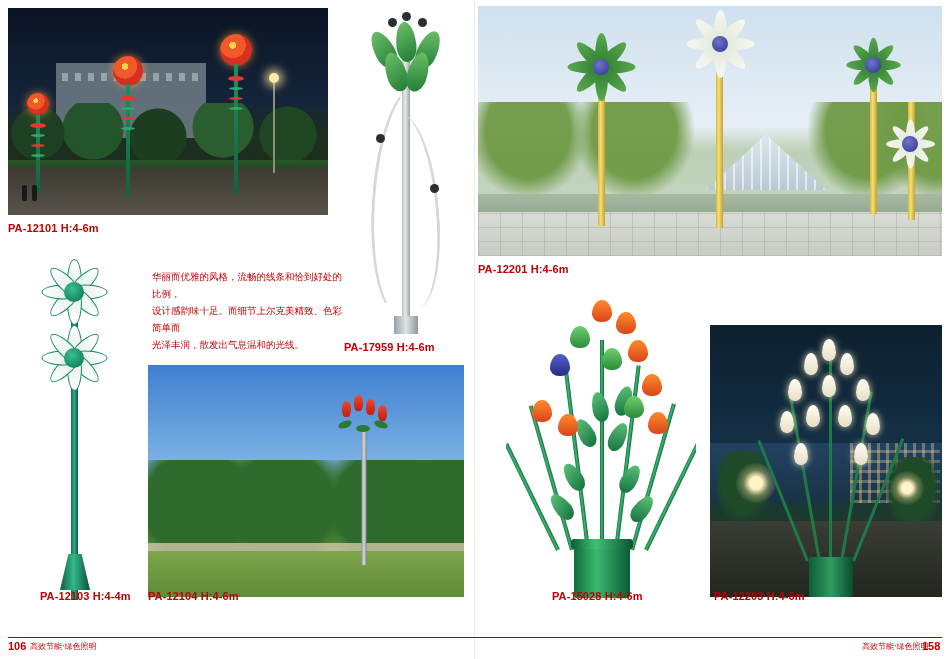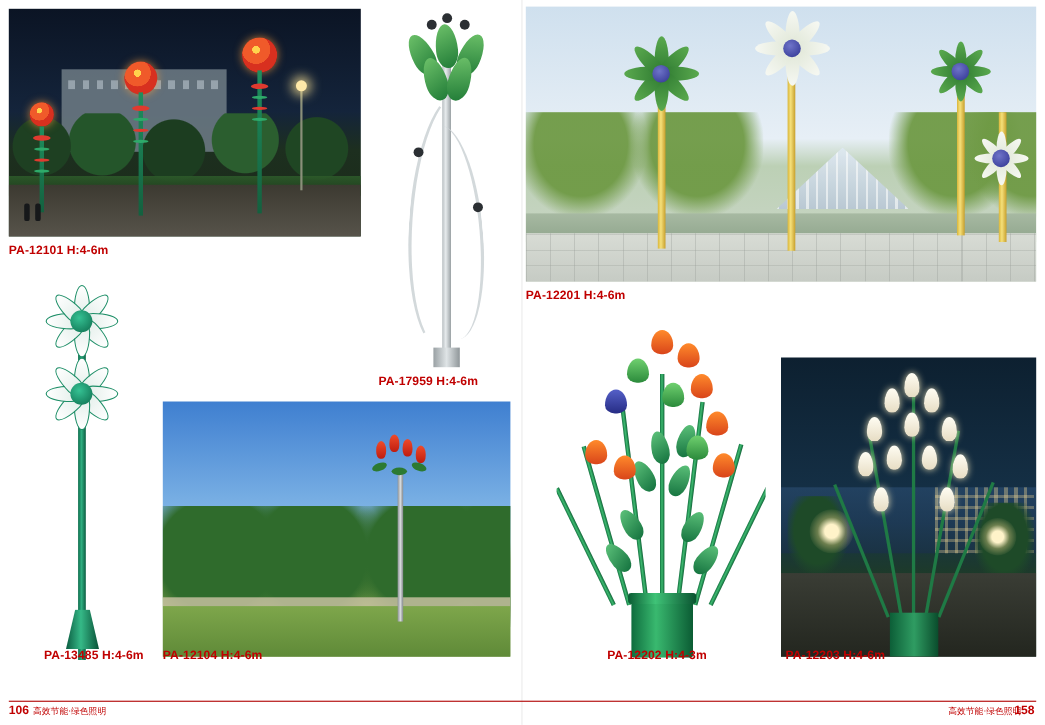--- a/index.html
+++ b/index.html
@@ -401,20 +401,25 @@
     <div class="lamp101 lamp-c">
       <div class="ball"></div>
       <div class="pole"></div>
       <div class="ring"></div>
     </div>
     <div class="person" style="left:14px;"></div>
     <div class="person" style="left:24px;"></div>
   </div>
   <div class="caption" style="left:8px; top:222px;">PA-12101  H:4-6m</div>
 
+  <div class="para" style="left:152px; top:268px;">
+    <div>华丽而优雅的风格，流畅的线条和恰到好处的比例，</div>
+    <div>设计感韵味十足。而细节上尔克美精致、色彩简单而</div>
+    <div>光泽丰润，散发出气息温和的光线。</div>
+  </div>
 
   <div class="photo" id="photo-12102">
     <div class="stem"></div>
     <div class="vine"></div>
     <div class="vine2"></div>
     <div class="leaf" style="left:22px; top:26px; transform:rotate(-28deg);"></div>
     <div class="leaf" style="left:44px; top:18px; transform:rotate(-6deg);"></div>
     <div class="leaf" style="left:66px; top:26px; transform:rotate(24deg);"></div>
     <div class="leaf" style="left:34px; top:48px; transform:rotate(-18deg);"></div>
     <div class="leaf" style="left:56px; top:48px; transform:rotate(16deg);"></div>
@@ -509,21 +514,21 @@
       <div class="petal" style="transform:rotate(45deg);"></div>
       <div class="petal" style="transform:rotate(90deg);"></div>
       <div class="petal" style="transform:rotate(135deg);"></div>
       <div class="petal" style="transform:rotate(180deg);"></div>
       <div class="petal" style="transform:rotate(225deg);"></div>
       <div class="petal" style="transform:rotate(270deg);"></div>
       <div class="petal" style="transform:rotate(315deg);"></div>
       <div class="center"></div>
     </div>
   </div>
-  <div class="caption" style="left:40px; top:590px;">PA-13485  H:4-6m</div>
+  <div class="caption" style="left:40px; top:590px;">PA-12103  H:4-4m</div>
 
   <div class="photo" id="photo-12104">
     <div class="bush" style="left:-20px; width:140px;"></div>
     <div class="bush" style="left:70px; width:130px;"></div>
     <div class="bush" style="left:170px; width:140px;"></div>
     <div class="bush" style="left:250px; width:110px;"></div>
     <div class="path"></div>
     <div class="lawn"></div>
 
     <div class="tulip-lamp" style="left:186px; top:30px; width:60px; height:170px;">
@@ -567,21 +572,21 @@
     <div class="bell" style="left:44px;  top:58px; background:linear-gradient(#5560c8,#262c84);"></div>
     <div class="bell" style="left:96px;  top:52px; background:linear-gradient(#6fd06f,#2b8a3b);"></div>
     <div class="bell" style="left:136px; top:78px; background:linear-gradient(#ff8a2b,#d9451a);"></div>
     <div class="bell" style="left:26px;  top:104px;background:linear-gradient(#ff8a2b,#d9451a);"></div>
     <div class="bell" style="left:52px;  top:118px;background:linear-gradient(#ff8a2b,#d9451a);"></div>
     <div class="bell" style="left:142px; top:116px;background:linear-gradient(#ff8a2b,#d9451a);"></div>
     <div class="bell" style="left:118px; top:100px;background:linear-gradient(#6fd06f,#2b8a3b);"></div>
 
     <div class="pot"></div>
   </div>
-  <div class="caption" style="left:552px; top:590px;">PA-12202  H:4-3m</div>
+  <div class="caption" style="left:552px; top:590px;">PA-15028  H:4-6m</div>
 
   <div class="photo" id="photo-12203">
     <div class="skyline"></div>
     <div class="windows"></div>
     <div class="tree" style="left:6px; top:126px;"></div>
     <div class="tree" style="left:176px; top:132px;"></div>
     <div class="ground"></div>
     <div class="glow" style="left:26px; top:138px; width:40px; height:40px;"></div>
     <div class="glow" style="left:180px; top:146px; width:34px; height:34px;"></div>
 

